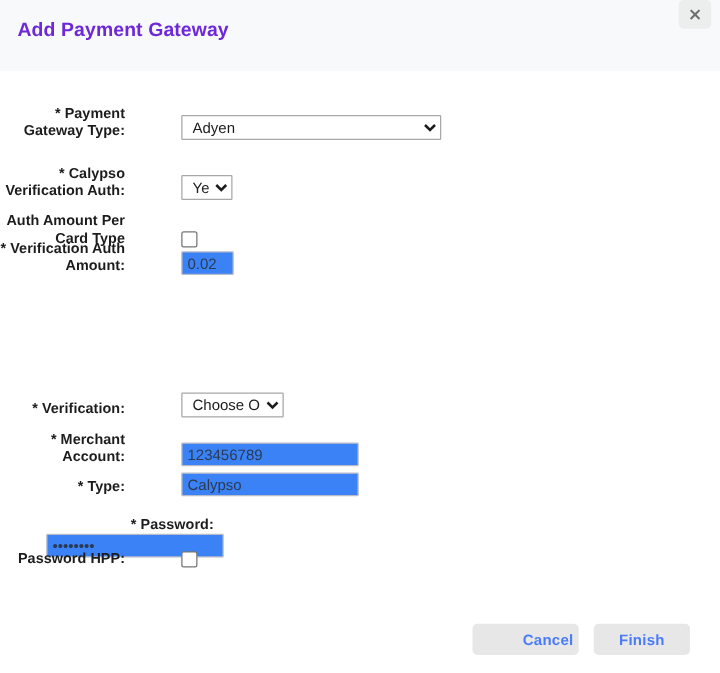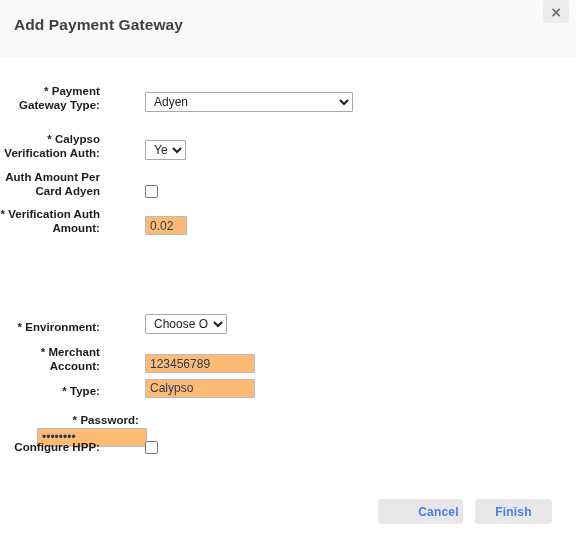--- a/index.html
+++ b/index.html
@@ -22,21 +22,21 @@
     height: 57px;
     background: #f8f9fb;
     box-sizing: border-box;
   }
   .modal-title {
     position: absolute;
     left: 14px;
     top: 16px;
     font-size: 15.5px;
     font-weight: bold;
-    color: #404040;
+    color: #6d28d9;
     letter-spacing: 0.1px;
   }
   .close-button {
     position: absolute;
     right: 7px;
     top: 0px;
     width: 26px;
     height: 23px;
     background: #eceded;
     border-radius: 4px;
@@ -97,30 +97,30 @@
   }
   select.w-gateway { width: 208px; }
   select.w-yes { width: 41px; }
   select.w-env { width: 82px; }
 
   
   input.ui-text {
     font-family: "Liberation Sans", sans-serif;
     font-size: 12px;
     color: #2b3a52;
-    background: #fdba74;
+    background: #3b82f6;
     border: 1px solid #b7bcc7;
     border-radius: 1px;
     padding: 1px 4px;
     height: 19px;
     box-sizing: border-box;
     outline: none;
   }
   input.w-amount { width: 42px; }
-  input.w-wide { width: 110px; }
+  input.w-wide { width: 142px; }
   input.ui-text::placeholder { color: #9aa0aa; }
 
   
   input.ui-check {
     -webkit-appearance: none;
     appearance: none;
     width: 13px;
     height: 13px;
     margin: 0;
     border: 1px solid #767676;
@@ -183,35 +183,35 @@
   <div class="field-row" style="left:0px; top:72px;">
     <div class="field-label">* Calypso Verification Auth:</div>
     <div class="field-control">
       <select class="ui-select w-yes">
         <option>Yes</option>
       </select>
     </div>
   </div>
 
   <div class="field-row" style="left:0px; top:110px;">
-    <div class="field-label">Auth Amount Per Card Adyen</div>
+    <div class="field-label">Auth Amount Per Card Type</div>
     <div class="field-control" style="padding-top:4px;">
       <input type="checkbox" class="ui-check" style="">
     </div>
   </div>
 
-  <div class="field-row" style="left:0px; top:147px;">
+  <div class="field-row" style="left:0px; top:132px;">
     <div class="field-label">* Verification Auth Amount:</div>
     <div class="field-control">
       <input type="text" class="ui-text w-amount" value="0.02" style="">
     </div>
   </div>
 
   <div class="field-row" style="left:0px; top:257px;">
-    <div class="field-label">* Environment:</div>
+    <div class="field-label">* Verification:</div>
     <div class="field-control">
       <select class="ui-select w-env">
         <option>Choose One</option>
       </select>
     </div>
   </div>
 
   <div class="field-row" style="left:0px; top:285px;">
     <div class="field-label">* Merchant Account:</div>
     <div class="field-control">
@@ -227,21 +227,21 @@
   </div>
 
   <div class="field-row" style="left:0px; top:353px;flex-direction:column;">
     <div class="field-label">* Password:</div>
     <div class="field-control">
       <input type="password" class="ui-text w-wide" value="Calypso1" style="">
     </div>
   </div>
 
   <div class="field-row" style="left:0px; top:380px;">
-    <div class="field-label">Configure HPP:</div>
+    <div class="field-label">Password HPP:</div>
     <div class="field-control" style="padding-top:4px;">
       <input type="checkbox" class="ui-check" style="">
     </div>
   </div>
 
 </div>
 
 <div class="modal-footer">
   <button class="footer-btn btn-cancel">Cancel</button>
   <button class="footer-btn btn-finish">Finish</button>

